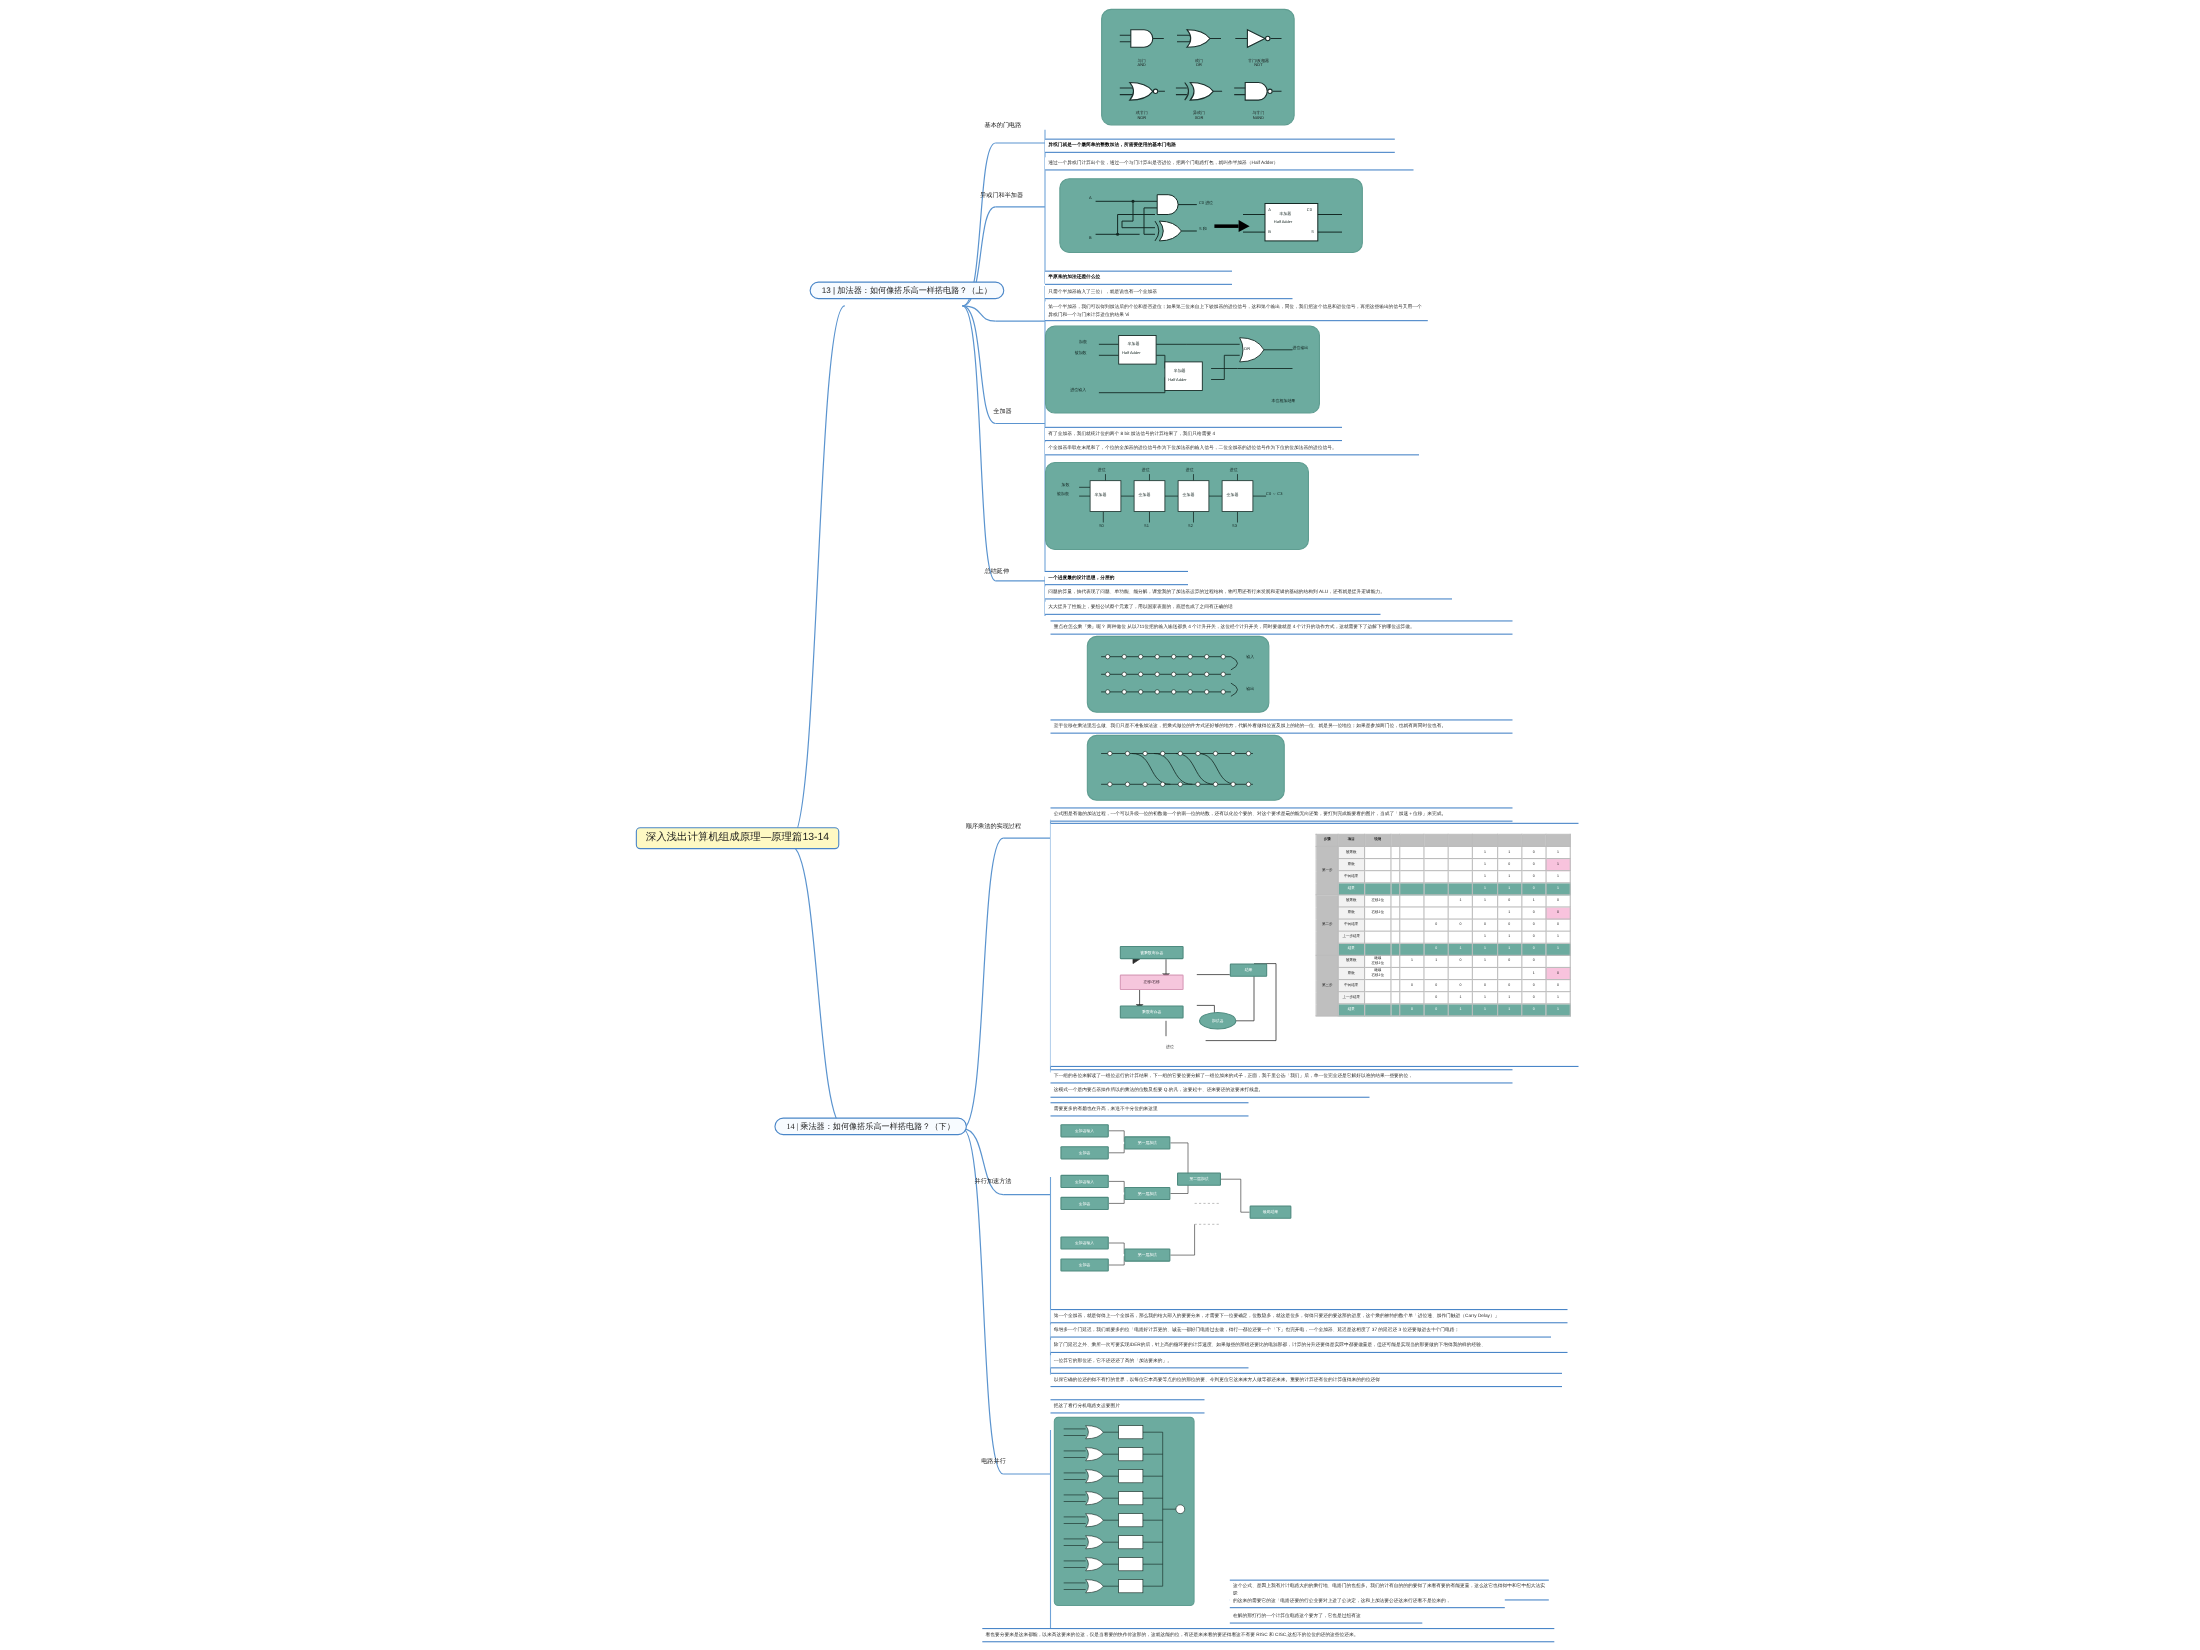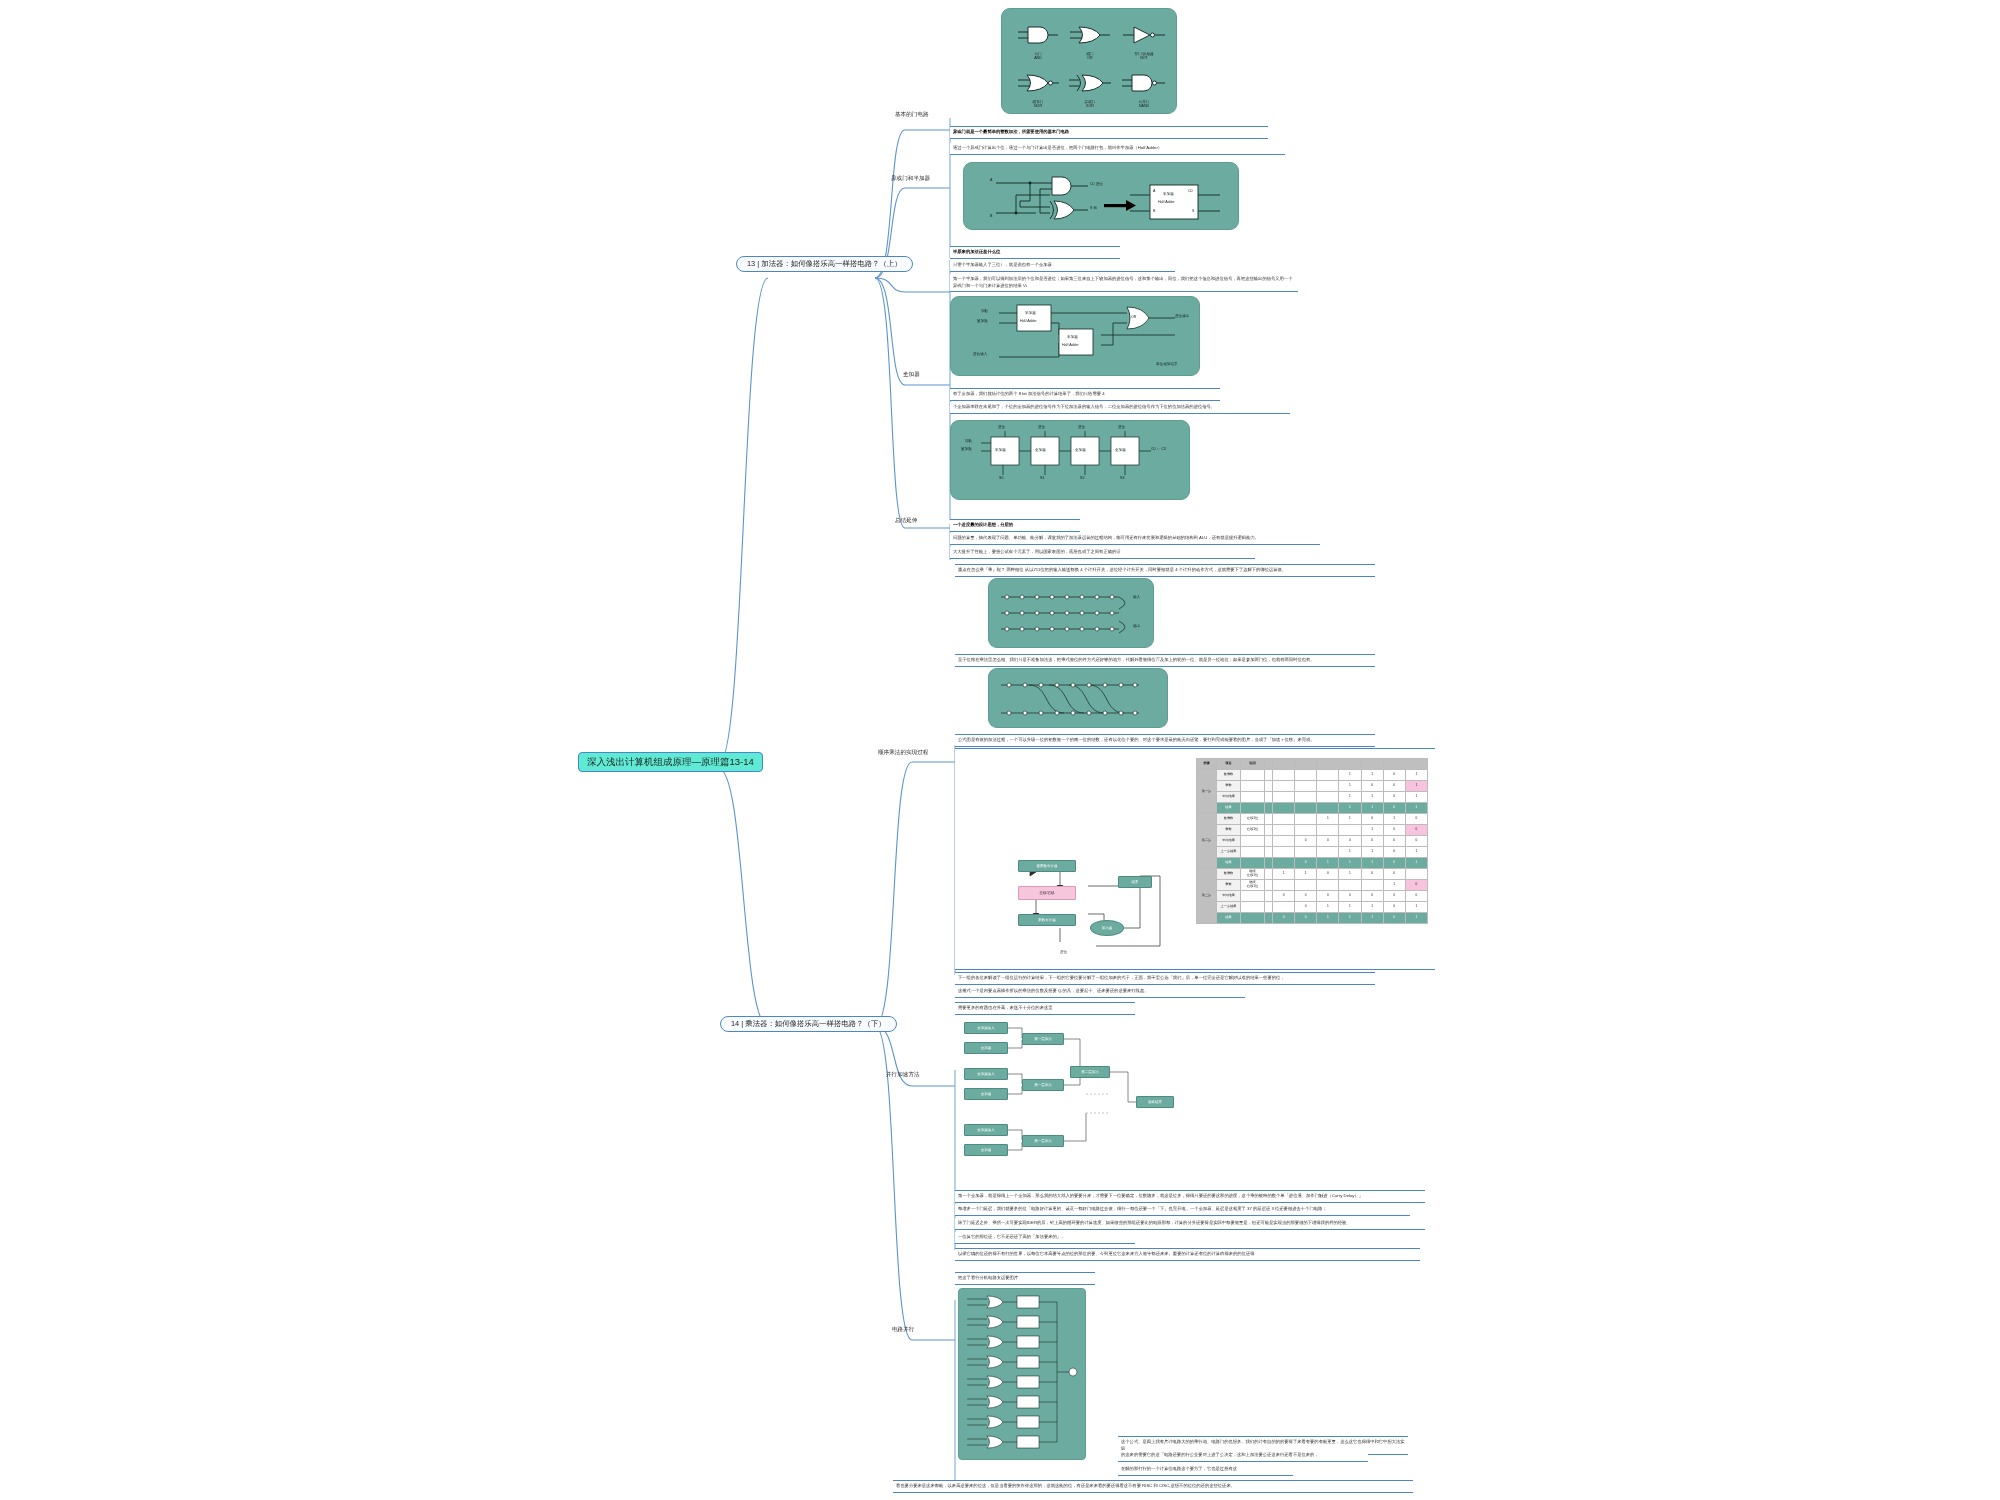--- a/index.html
+++ b/index.html
@@ -11,21 +11,21 @@
     overflow:hidden;
     position:relative;
   }
   #canvas { position:absolute; left:0; top:0; width:2000px; height:1500px; }
   svg.links { position:absolute; left:0; top:0; width:2000px; height:1500px; pointer-events:none; }
 
   
   .root-node {
     position:absolute;
     border:1.2px solid #4a86c8;
-    background:#5eead4;
+    background:#fef9c3;
     border-radius:4px;
     padding:4px 8px;
     font-size:9.5px;
     color:#1d1d1d;
     white-space:nowrap;
     line-height:1.1;
   }
   .branch-node {
     position:absolute;
     border:1.2px solid #4a86c8;
@@ -147,21 +147,21 @@
     </g>
   </svg>
 
   <div class="root-node" style="left:578px; top:752px;">
     <span>深入浅出计算机组成原理—原理篇13-14</span>
   </div>
 
   <div class="branch-node" style="left:736px; top:256px;">
     <span>13 | 加法器：如何像搭乐高一样搭电路？（上）</span>
   </div>
-  <div class="branch-node" style="left:720px; top:1016px;">
+  <div class="branch-node" style="left:704px; top:1016px;font-family:Liberation Serif, serif;">
     <span>14 | 乘法器：如何像搭乐高一样搭电路？（下）</span>
   </div>
 
   <div class="sub-label" style="left:893px; top:110px;">
     <span>基本的门电路</span>
   </div>
   <div class="sub-label" style="left:889px; top:174px;">
     <span>异或门和半加器</span>
   </div>
   <div class="sub-label" style="left:901px; top:370px;">

